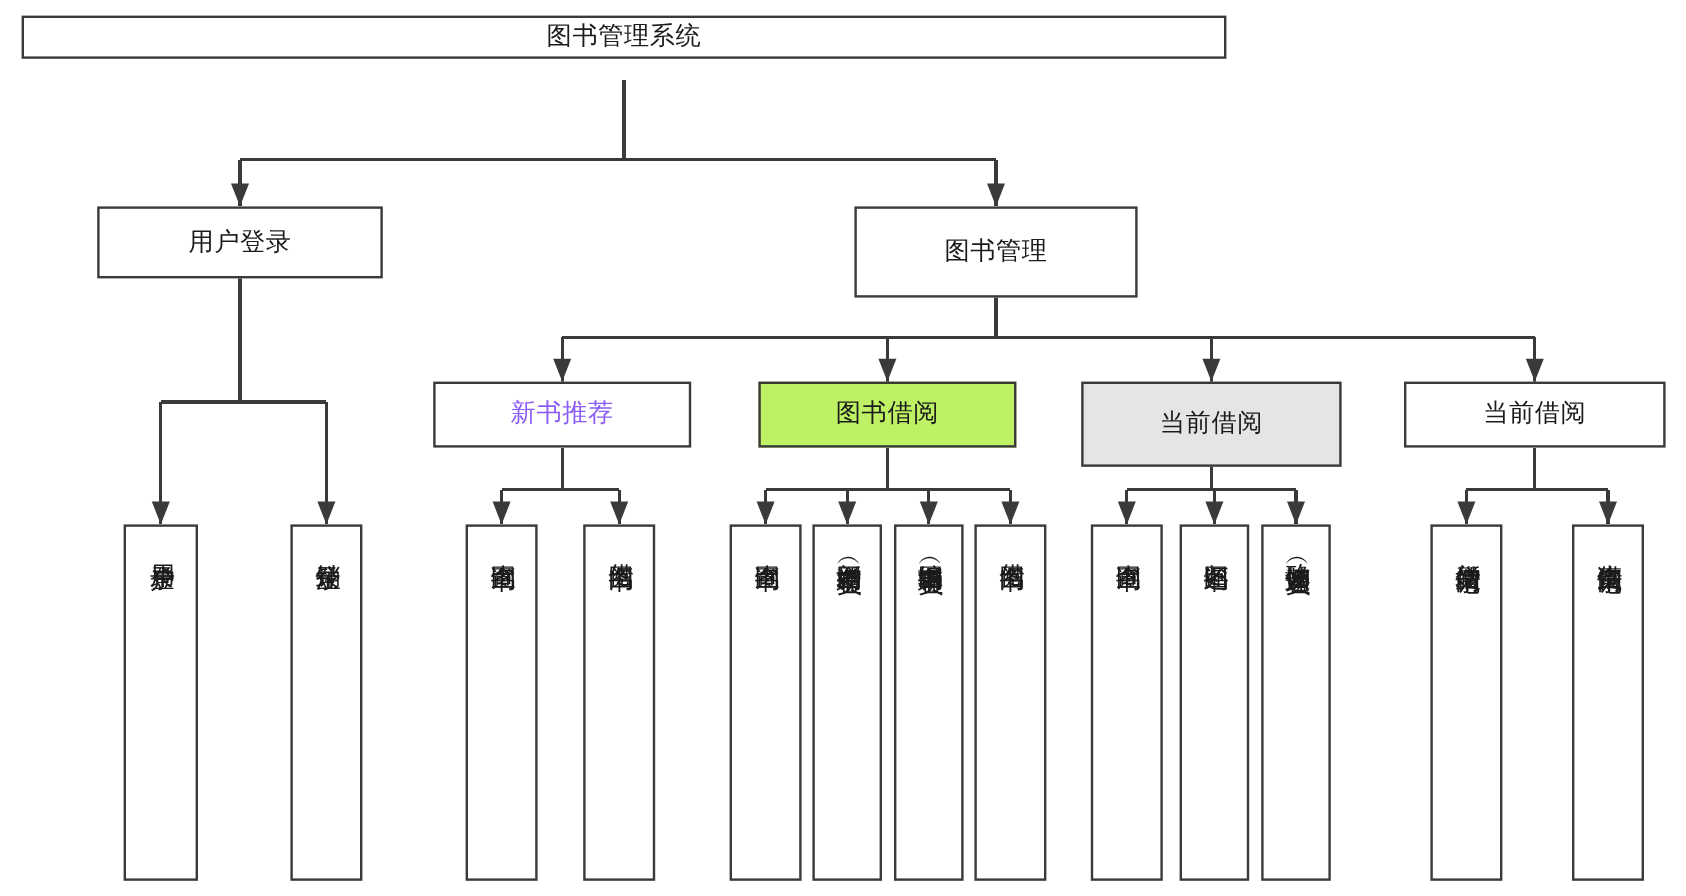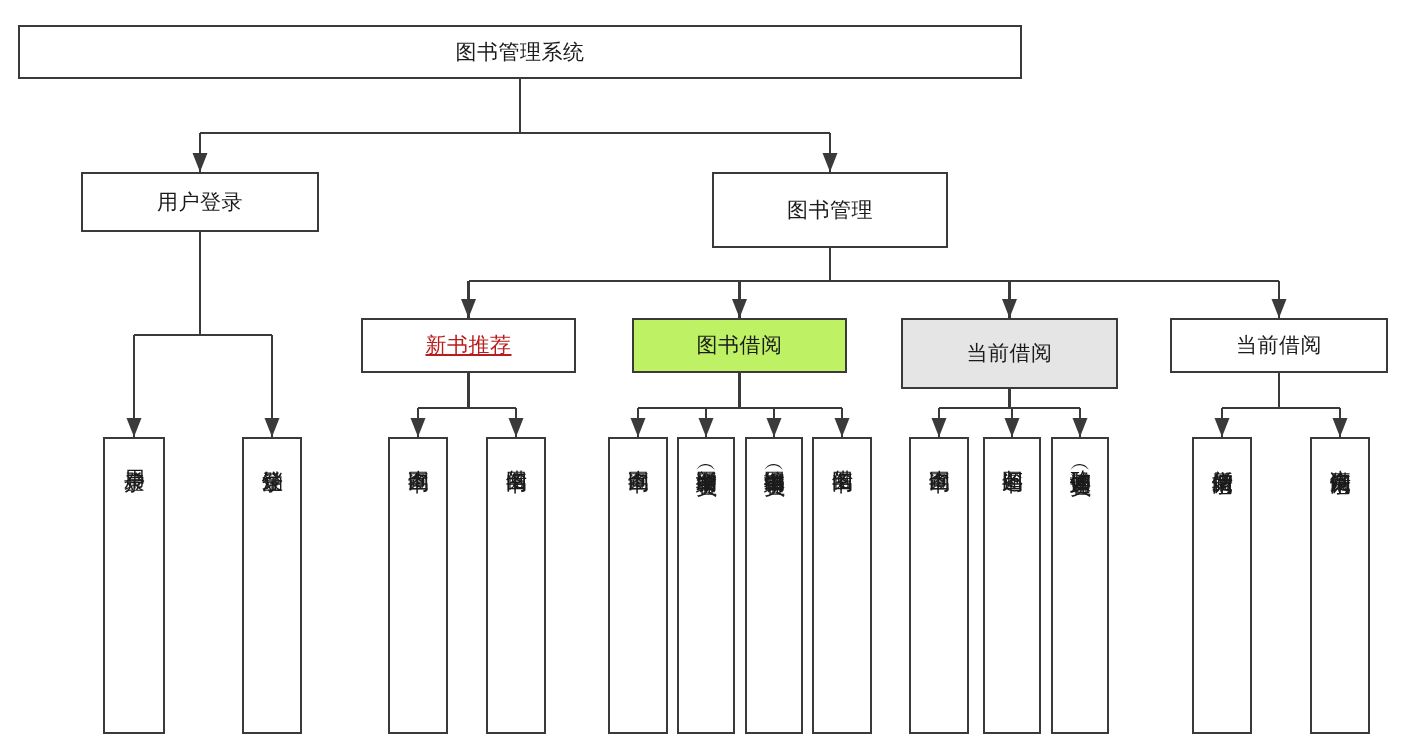--- a/index.html
+++ b/index.html
@@ -120,31 +120,31 @@
       <line x1="1080" y1="408" x2="1080" y2="437" stroke="#3a3a3a" stroke-width="2.6" shape-rendering="crispEdges"></line>
       <path d="M1072.5 418 L1080 437 L1087.5 418 Z" fill="#3a3a3a"></path>
       <line x1="1279" y1="373" x2="1279" y2="408" stroke="#3a3a3a" stroke-width="2.6" shape-rendering="crispEdges"></line>
       <line x1="1222" y1="408" x2="1340" y2="408" stroke="#3a3a3a" stroke-width="2.6" shape-rendering="crispEdges"></line>
       <line x1="1222" y1="408" x2="1222" y2="437" stroke="#3a3a3a" stroke-width="2.6" shape-rendering="crispEdges"></line>
       <path d="M1214.5 418 L1222 437 L1229.5 418 Z" fill="#3a3a3a"></path>
       <line x1="1340" y1="408" x2="1340" y2="437" stroke="#3a3a3a" stroke-width="2.6" shape-rendering="crispEdges"></line>
       <path d="M1332.5 418 L1340 437 L1347.5 418 Z" fill="#3a3a3a"></path>
     </svg>
   <div id="nodes">
-      <div class="node" style="left: 18px; top: 13px; width: 1004px; height: 54px; border-color: rgb(58, 58, 58); background: rgb(255, 255, 255); margin-top: 12px;">
+      <div class="node" style="left: 18px; top: 13px; width: 1004px; height: 36px; border-color: rgb(58, 58, 58); background: rgb(255, 255, 255);">
         <span class="node-label" style="color: rgb(27, 27, 27);">图书管理系统</span>
       </div>
       <div class="node" style="left: 81px; top: 172px; width: 238px; height: 60px; border-color: rgb(58, 58, 58); background: rgb(255, 255, 255);">
         <span class="node-label" style="color: rgb(27, 27, 27);">用户登录</span>
       </div>
       <div class="node" style="left: 712px; top: 172px; width: 236px; height: 76px; border-color: rgb(58, 58, 58); background: rgb(255, 255, 255);">
         <span class="node-label" style="color: rgb(27, 27, 27);">图书管理</span>
       </div>
       <div class="node" style="left: 361px; top: 318px; width: 215px; height: 55px; border-color: rgb(58, 58, 58); background: rgb(255, 255, 255);">
-        <span class="node-label" style="color: #b91c1c; text-decoration: underline;">新书推荐</span>
+        <span class="node-label" style="color: #8b5cf6;">新书推荐</span>
       </div>
       <div class="node" style="left: 632px; top: 318px; width: 215px; height: 55px; border-color: rgb(58, 58, 58); background: #bef264;">
         <span class="node-label" style="color: rgb(27, 27, 27);">图书借阅</span>
       </div>
       <div class="node" style="left: 901px; top: 318px; width: 217px; height: 71px; border-color: rgb(58, 58, 58); background: #e5e5e5;">
         <span class="node-label" style="color: rgb(27, 27, 27);">当前借阅</span>
       </div>
       <div class="node" style="left: 1170px; top: 318px; width: 218px; height: 55px; border-color: rgb(58, 58, 58); background: rgb(255, 255, 255);">
         <span class="node-label" style="color: rgb(27, 27, 27);">当前借阅</span>
       </div>

